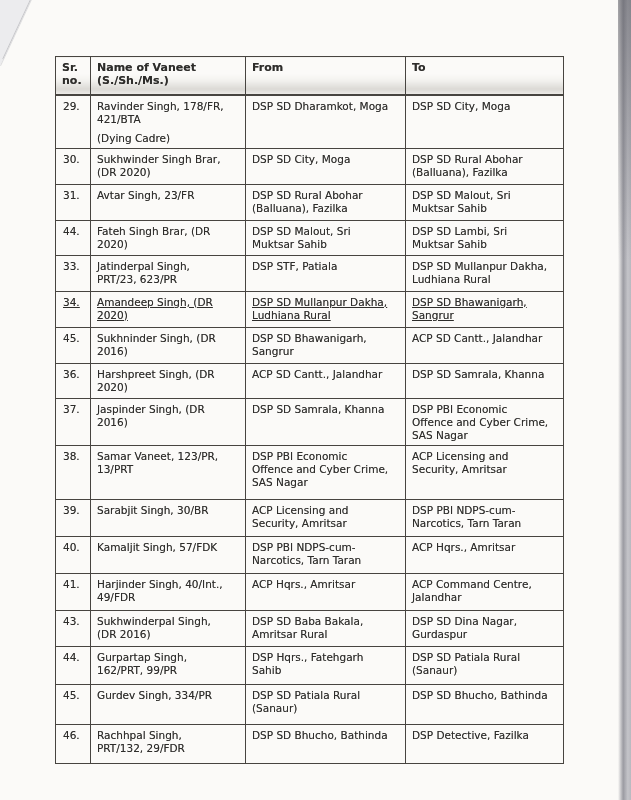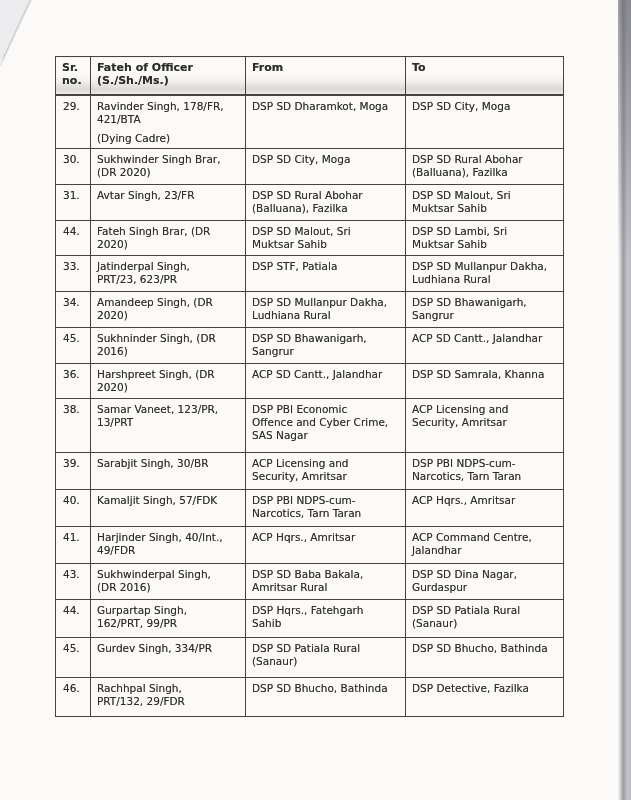--- a/index.html
+++ b/index.html
@@ -84,21 +84,21 @@
     <colgroup>
       <col style="width:35px">
       <col style="width:155px">
       <col style="width:160px">
       <col style="width:158px">
     </colgroup>
     <thead>
       <tr>
         <th>Sr.
 no.</th>
-        <th>Fateh of Officer
+        <th>Name of Vaneet
 (S./Sh./Ms.)</th>
         <th>From</th>
         <th>To</th>
       </tr>
     </thead>
     <tbody>
     <tr style="height: 50px;">
       <td class="sr-cell">29.</td>
       <td><span>Ravinder Singh, 178/FR,
 421/BTA</span><span class="name-note">(Dying Cadre)</span></td>
@@ -136,21 +136,21 @@
 
     <tr style="height: 36px;">
       <td class="sr-cell">33.</td>
       <td><span>Jatinderpal Singh,
 PRT/23, 623/PR</span></td>
       <td>DSP STF, Patiala</td>
       <td>DSP SD Mullanpur Dakha,
 Ludhiana Rural</td>
     </tr>
 
-    <tr style="height: 36px;">
+    <tr style="height: 36px; text-decoration: underline;">
       <td class="sr-cell">34.</td>
       <td><span>Amandeep Singh, (DR
 2020)</span></td>
       <td>DSP SD Mullanpur Dakha,
 Ludhiana Rural</td>
       <td>DSP SD Bhawanigarh,
 Sangrur</td>
     </tr>
 
     <tr style="height: 36px;">
@@ -163,20 +163,29 @@
     </tr>
 
     <tr style="height: 35px;">
       <td class="sr-cell">36.</td>
       <td><span>Harshpreet Singh, (DR
 2020)</span></td>
       <td>ACP SD Cantt., Jalandhar</td>
       <td>DSP SD Samrala, Khanna</td>
     </tr>
 
+    <tr style="height: 42px;">
+      <td class="sr-cell">37.</td>
+      <td><span>Jaspinder Singh, (DR
+2016)</span></td>
+      <td>DSP SD Samrala, Khanna</td>
+      <td>DSP PBI Economic
+Offence and Cyber Crime,
+SAS Nagar</td>
+    </tr>
 
     <tr style="height: 54px;">
       <td class="sr-cell">38.</td>
       <td><span>Samar Vaneet, 123/PR,
 13/PRT</span></td>
       <td>DSP PBI Economic
 Offence and Cyber Crime,
 SAS Nagar</td>
       <td>ACP Licensing and
 Security, Amritsar</td>

